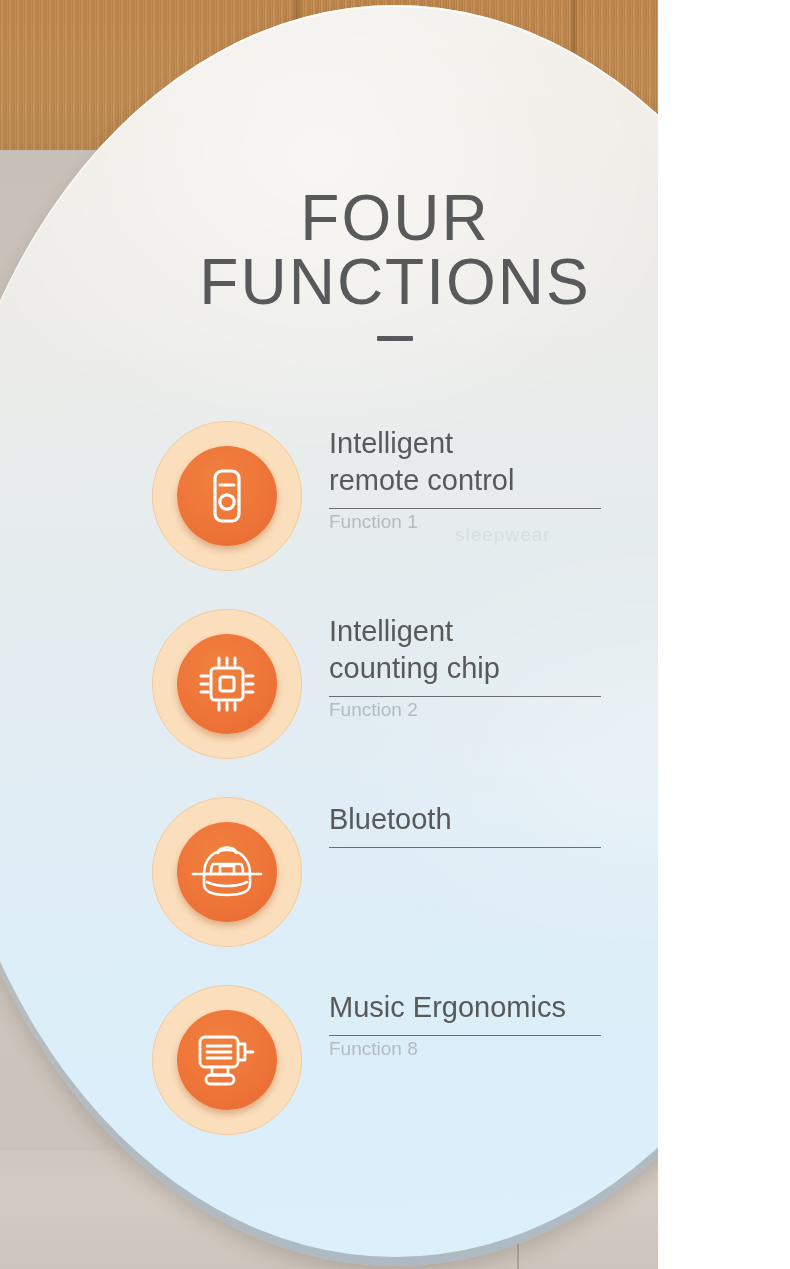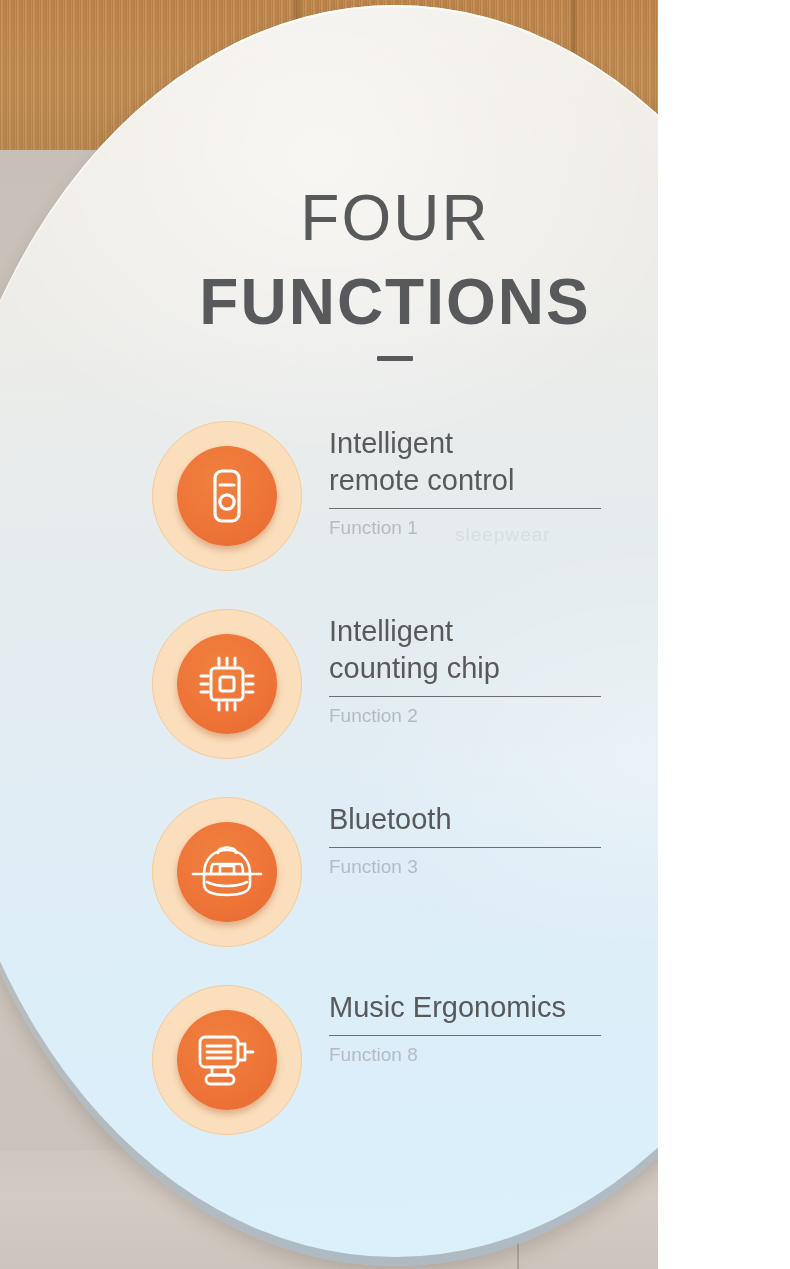--- a/index.html
+++ b/index.html
@@ -127,21 +127,21 @@
     width: 790px;
     text-align: center;
   }
   .title-line {
     color: #58595a;
     font-weight: 500;
     letter-spacing: 2px;
     line-height: 1.0;
   }
   .title-l1 { font-size: 64px; }
-  .title-l2 { font-size: 64px; margin-top: 20px; font-weight: bold; }
+  .title-l2 { font-size: 64px; margin-top: 0; }
   .title-rule {
     width: 36px;
     height: 5px;
     background: #58595a;
     margin: 22px auto 0 auto;
     border-radius: 1px;
   }
 
   
   .features {
@@ -205,21 +205,20 @@
   .feature-rule {
     height: 1px;
     background: #6c6d6e;
     margin-top: 9px;
     width: 272px;
   }
   .feature-sub {
     color: #b3bcc2;
     font-size: 19px;
     line-height: 26px;
-    margin-top: 6px;
     font-weight: 400;
   }
   .ghost-mark {
     position: absolute;
     left: 455px;
     top: 111px;
     color: rgba(188,199,204,0.38);
     font-size: 19px;
     letter-spacing: 1px;
     pointer-events: none;
@@ -313,21 +312,20 @@
             <path d="M20 30 C20 24 21 21 22 20 L50 20 C51 21 52 24 52 30"></path>
             <path d="M29 30 L29 22 L43 22 L43 30"></path>
             <line x1="2" y1="30" x2="13" y2="30"></line>
             <line x1="59" y1="30" x2="70" y2="30"></line>
           </svg>
         </div>
       </div>
       <div class="feature-text">
         <div class="feature-title">Bluetooth</div>
         <div class="feature-rule"></div>
-        <div class="feature-sub">Function 3</div>
       </div>
     </div>
 
     <div class="feature-row">
       <div class="icon-wrap">
         <div class="icon-halo"></div>
         <div class="icon-disc">
           <svg width="62" height="56" viewBox="0 0 62 56" fill="none" stroke="#ffffff" stroke-width="2.8" stroke-linecap="round" stroke-linejoin="round">
             <rect x="4" y="5" width="38" height="30" rx="5" ry="5" fill="none"></rect>
             <line x1="11" y1="14" x2="35" y2="14"></line>

